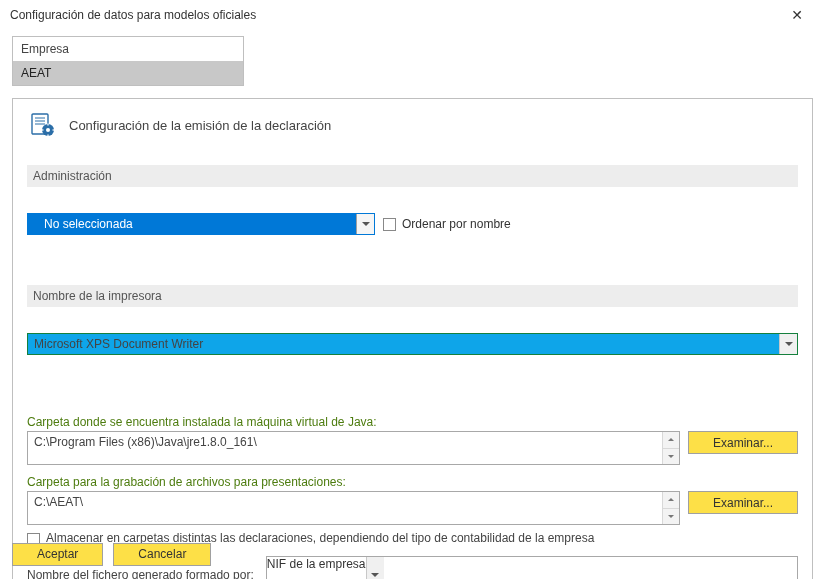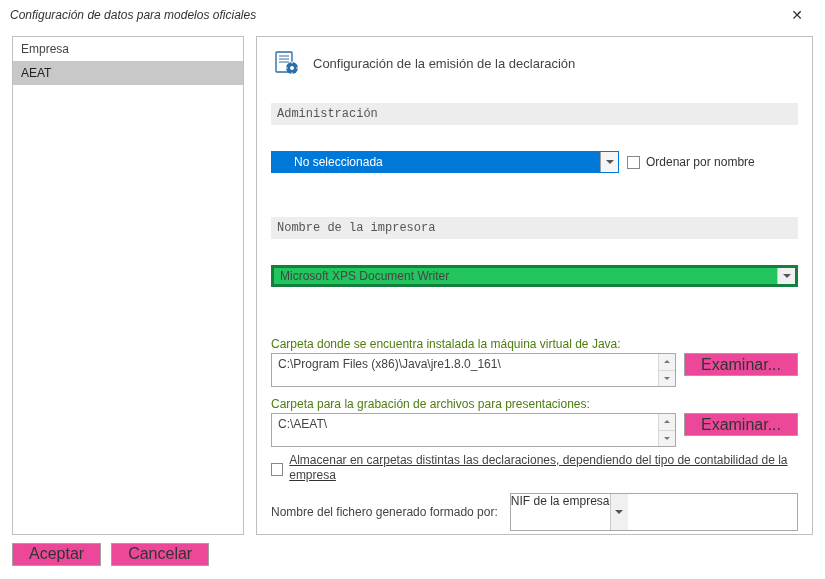--- a/index.html
+++ b/index.html
@@ -9,32 +9,33 @@
     font-family: "Segoe UI", Tahoma, sans-serif;
     font-size: 12px;
     color: #333;
     background: #fff;
     overflow: hidden;
   }
   .titlebar {
     display: flex; align-items: center;
     height: 30px; padding: 0 8px 0 10px;
   }
-  .titlebar .title { flex: 1; font-size: 12px; color: #333; font-style: italic; }
+  .titlebar .title { flex: 1; font-size: 12px; color: #333; }
   .titlebar .close {
     width: 40px; height: 28px;
     display: flex; align-items: center; justify-content: center;
     font-size: 14px; color: #333;
     font-family: Arial, sans-serif;
   }
 
   .body {
     display: flex; gap: 12px;
     padding: 6px 12px 0 12px;
     height: 505px;
+    flex-direction: column;
   }
   .sidebar {
     width: 232px;
     border: 1px solid #bfbfbf;
     background: #fff;
   }
   .sidebar-row {
     height: 24px; line-height: 24px;
     padding: 0 8px;
     color: #444;
@@ -56,36 +57,35 @@
   .header-row .iconbox { width: 32px; height: 32px; display:flex; align-items:center; justify-content:center; }
   .header-row .ptitle { font-size: 13px; color: #444; }
 
   .section-label {
     background: #ededed;
     height: 22px; line-height: 22px;
     padding: 0 6px;
     color: #555;
     font-size: 12px;
     border-radius: 0;
-    font-family: Liberation Mono, monospace;
   }
 
   .row { display: flex; align-items: center; gap: 8px; }
   .admin-row { padding: 6px 0 4px 0; }
   .admin-select {
     flex: 0 0 348px; height: 22px;
     border: 1px solid #0078d7;
     display: flex; align-items: stretch;
     background: #fff;
   }
   .admin-select .selected-area {
     flex: 1;
     background: #0078d7;
     color: #fff;
-    padding: 0 22px;
+    padding: 0 16px;
     display: flex; align-items: center;
     font-size: 12px;
   }
   .admin-select .dropdown-btn {
     width: 18px; border-left: 1px solid #a0a0a0;
     background: #f5f5f5;
     display: flex; align-items: center; justify-content: center;
   }
   .caret-down {
     width: 0; height: 0;
@@ -95,22 +95,22 @@
   }
   .checkbox {
     width: 13px; height: 13px;
     border: 1px solid #888; background: #fff;
     display: inline-block;
   }
   .chk-row { display:flex; align-items:center; gap:6px; }
 
   .full-select {
     width: 100%; height: 22px;
-    border: 3px solid #15803d;
-    background: #22c55e;
+    border: 1px solid #15803d;
+    background: #0ea5e9;
     display: flex; align-items: stretch;
   }
   .full-select .txt {
     flex:1; padding: 0 6px; display:flex; align-items:center; color:#444;
   }
   .full-select .dropdown-btn, .mini-dropdown-btn {
     width: 18px; background: #f0f0f0;
     border-left: 1px solid #c8c8c8;
     display:flex; align-items:center; justify-content:center;
   }
@@ -129,29 +129,29 @@
     flex:1; background:#f3f3f3; display:flex; align-items:center; justify-content:center;
   }
   .spinner-btn + .spinner-btn { border-top:1px solid #d8d8d8; }
   .caret-up {
     width:0;height:0;border-left:3px solid transparent;border-right:3px solid transparent;border-bottom:3px solid #777;
   }
   .caret-dn {
     width:0;height:0;border-left:3px solid transparent;border-right:3px solid transparent;border-top:3px solid #777;
   }
   .btn {
-    border:1px solid #a0a0a0; background:#ec4899;
-    padding: 0 16px; height: 22px;
-    font-size:16px; color:#333;
+    border:1px solid #a0a0a0; background:#fde047;
+    padding: 0 24px; height: 22px;
+    font-size:12px; color:#333;
     display:flex; align-items:center; justify-content:center;
     min-width: 72px;
     cursor: default;
   }
 
-  .multi-row { display:flex; align-items:center; gap:6px; margin-top:6px;text-decoration:underline;}
+  .multi-row { display:flex; align-items:center; gap:6px; margin-top:6px;}
   .multi-row .checkbox { margin-top: 2px; }
   .multi-row .lbl { color:#444; line-height:15px;}
 
   .fname-row { display:flex; align-items:center; gap:12px; margin-top:10px;}
   .fname-row .lbl { color:#444; }
   .fname-select {
     flex:1; height:38px; border:1px solid #a8a8a8; background:#fff;
     display:flex; align-items:stretch;
   }
 

